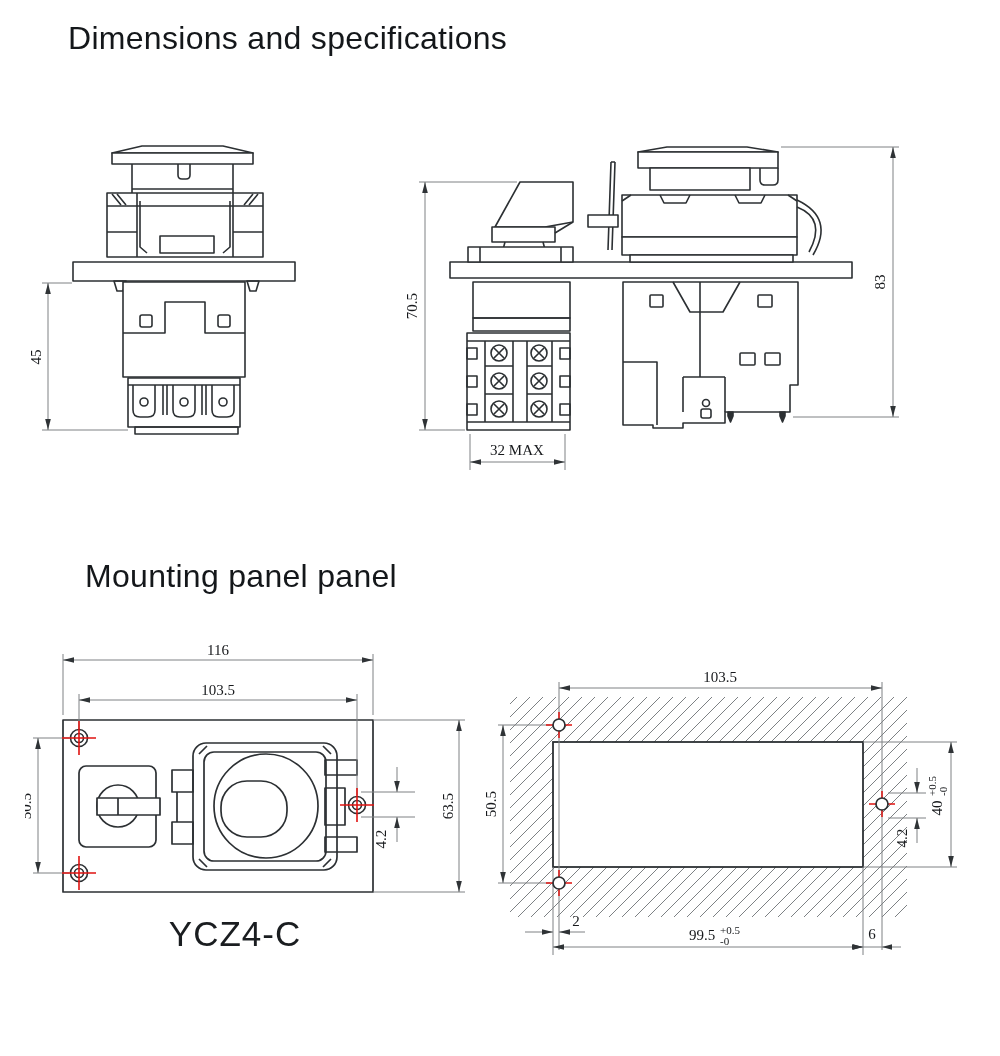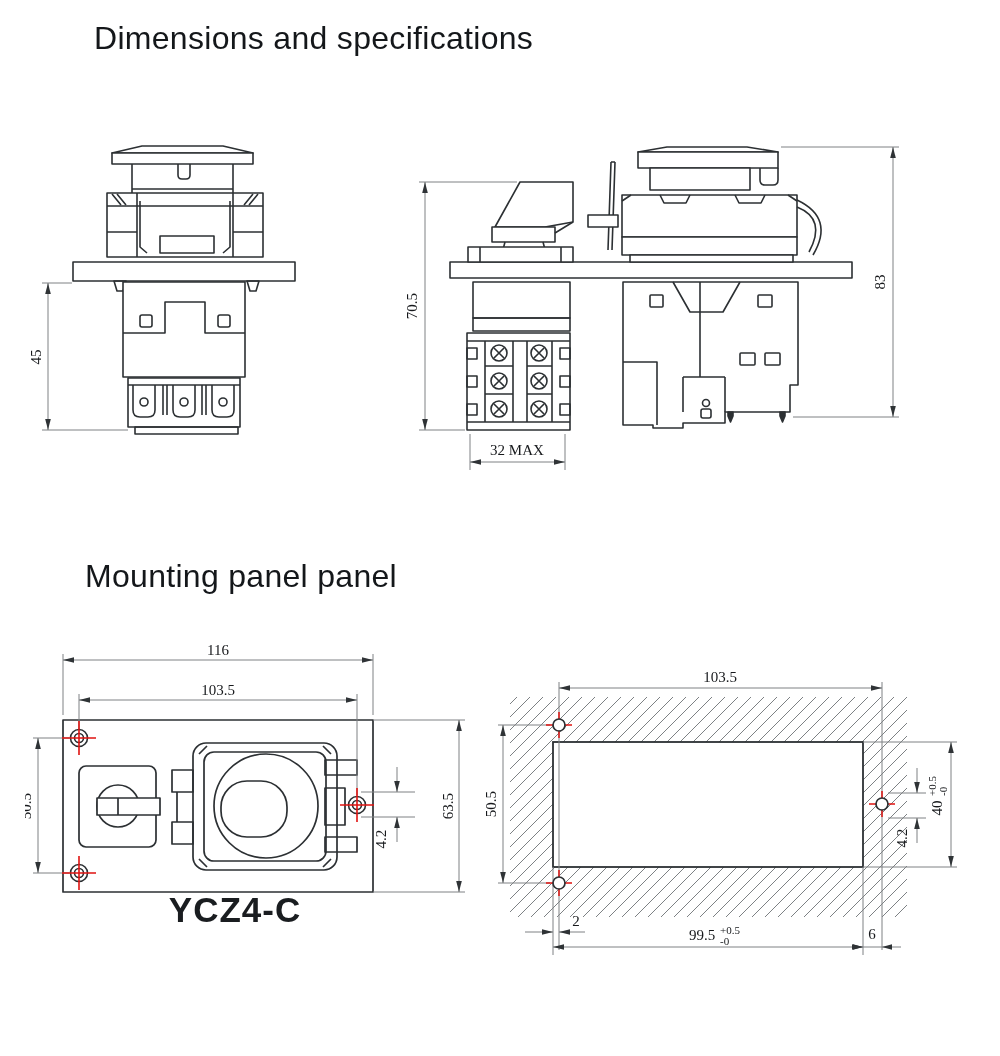--- a/index.html
+++ b/index.html
@@ -1,24 +1,24 @@
 <!DOCTYPE html>
 <html><head>
 <meta charset="utf-8">
 <style>
   *{margin:0;padding:0;box-sizing:border-box}
   html,body{width:1000px;height:1056px;background:#ffffff;overflow:hidden;
     font-family:"Liberation Sans",sans-serif}
   .page{position:absolute;left:0;top:0;width:1000px;height:1056px;background:#fff}
   .title{position:absolute;color:#14171a;font-size:32px;font-weight:400;letter-spacing:.3px}
-  #title-specs{left:94px;top:20px}
+  #title-specs{left:68px;top:20px}
   #title-mounting{left:85px;top:558px}
   .drawing{position:absolute}
-  #model-label{position:absolute;left:140px;top:890px;width:190px;text-align:center;
-    font-size:35px;font-weight:700;color:#1a1d20;letter-spacing:1px}
+  #model-label{position:absolute;left:140px;top:914px;width:190px;text-align:center;
+    font-size:35px;font-weight:400;color:#1a1d20;letter-spacing:1px}
   svg text{font-family:"Liberation Serif",serif;font-size:15px;fill:#17191c}
   svg text.tol{font-size:11px}
 </style>
 </head>
 <body>
 
 <div class="page">
 
   <div class="title" id="title-specs">Dimensions and specifications</div>
 

